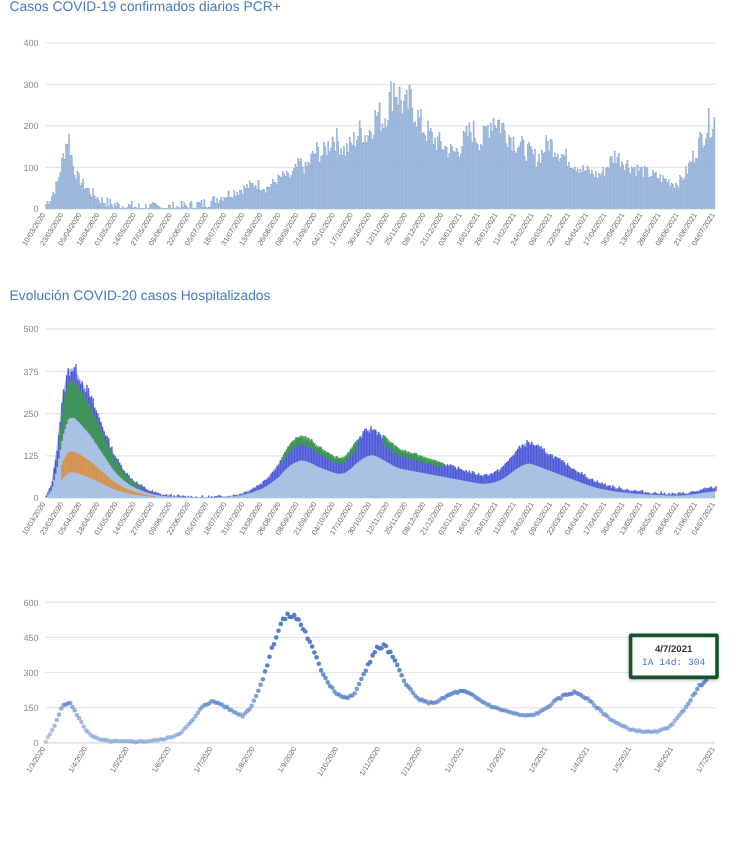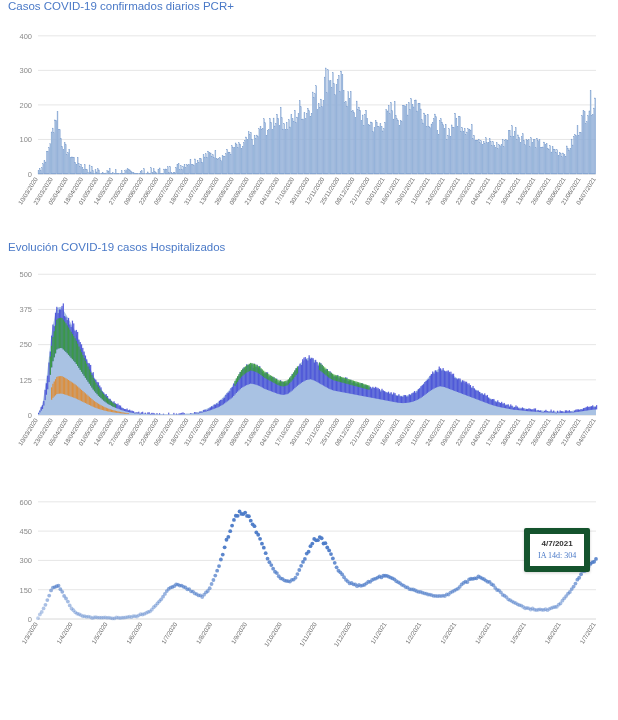--- a/index.html
+++ b/index.html
@@ -14,26 +14,26 @@
     font-family:"Liberation Sans", sans-serif;
     white-space:nowrap;
   }
   .plot-wrap{position:relative;width:618px;}
   svg{display:block;}
   .axis-label{font-size:7.5px;fill:#8a8a8a;font-family:"Liberation Sans",sans-serif;}
   .xtick{font-size:6.2px;fill:#6b6b6b;font-family:"Liberation Sans",sans-serif;}
   .gridline{stroke:#e6e6e6;stroke-width:1;}
   .axisline{stroke:#d8d8d8;stroke-width:1;}
   .tooltip{
-    position:absolute;background:#ffffff;border:6px solid #14532d;
+    position:absolute;background:#ffffff;border:3px solid #14532d;
     border-radius:2px;box-shadow:0 1px 3px rgba(0,0,0,.18);
     padding:5px 8px 6px 8px;text-align:center;
   }
   .tooltip .t-date{font-size:8px;color:#333;font-weight:bold;font-family:"Liberation Sans",sans-serif;}
-  .tooltip .t-val{font-size:8px;color:#4a79c7;margin-top:3px;font-family:Liberation Serif, serif;}
+  .tooltip .t-val{font-size:8px;color:#4a79c7;margin-top:3px;font-family:Liberation Mono, monospace;}
 </style>
 </head>
 <body>
 
 <div class="panel">
   <div class="chart-title">Casos COVID-19 confirmados diarios PCR+</div>
   <div class="plot-wrap">
     <svg id="svg-pcr" width="618" height="215">
         <line x1="38" y1="162" x2="596" y2="162" class="axisline"></line>
         <text x="32" y="164.8" text-anchor="end" class="axis-label">0</text>
@@ -553,21 +553,21 @@
           <rect x="591.25" y="103.26" width="1.02" height="58.74" fill="#9db9dd" stroke="#7fa0cf" stroke-width="0.25"></rect>
           <rect x="592.44" y="102.28" width="1.02" height="59.72" fill="#9db9dd" stroke="#7fa0cf" stroke-width="0.25"></rect>
           <rect x="593.63" y="96.03" width="1.02" height="65.97" fill="#9db9dd" stroke="#7fa0cf" stroke-width="0.25"></rect>
           <rect x="594.81" y="85.93" width="1.02" height="76.07" fill="#9db9dd" stroke="#7fa0cf" stroke-width="0.25"></rect>
         </g>
       </svg>
   </div>
 </div>
 
 <div class="panel" style="margin-top:14px;">
-  <div class="chart-title">Evolución COVID-19 casos  Hospitalizados</div>
+  <div class="chart-title">Evolución COVID-20 casos  Hospitalizados</div>
   <div class="plot-wrap">
     <svg id="svg-hosp" width="618" height="215">
         <line x1="38" y1="162" x2="596" y2="162" class="axisline"></line>
         <text x="32" y="164.8" text-anchor="end" class="axis-label">0</text>
         <line x1="38" y1="126.81481481481481" x2="596" y2="126.81481481481481" class="gridline"></line>
         <text x="32" y="129.61481481481482" text-anchor="end" class="axis-label">125</text>
         <line x1="38" y1="91.62962962962963" x2="596" y2="91.62962962962963" class="gridline"></line>
         <text x="32" y="94.42962962962963" text-anchor="end" class="axis-label">250</text>
         <line x1="38" y1="56.44444444444444" x2="596" y2="56.44444444444444" class="gridline"></line>
         <text x="32" y="59.24444444444444" text-anchor="end" class="axis-label">375</text>

